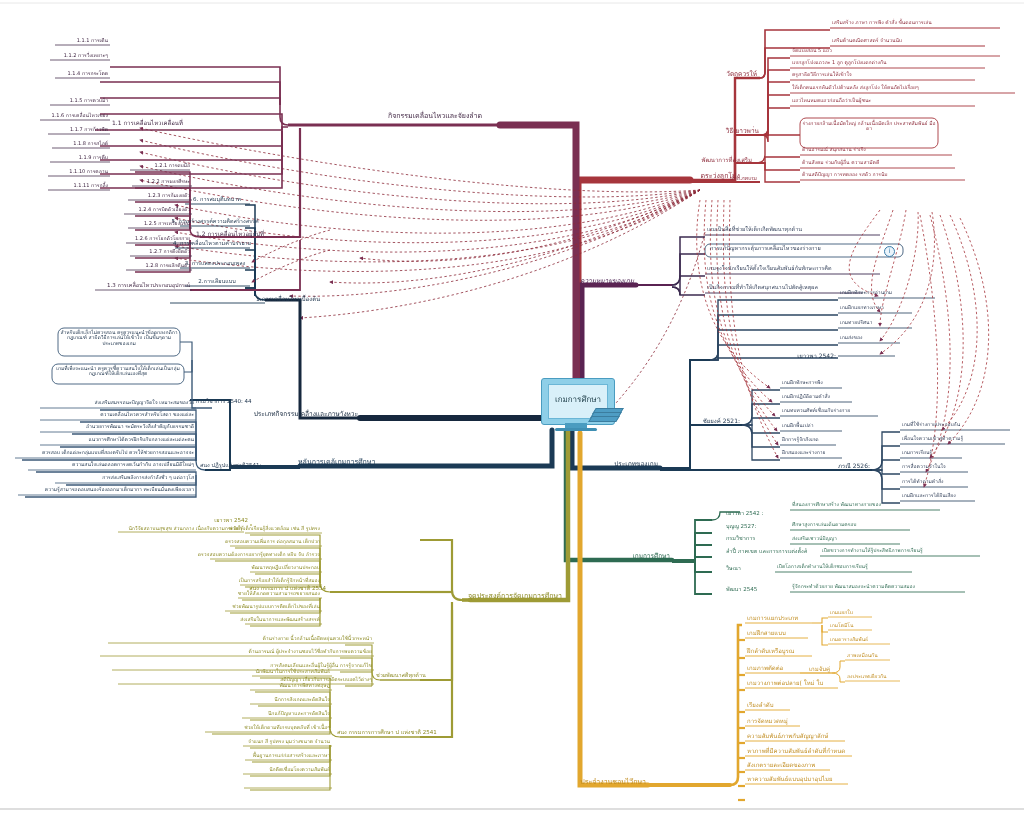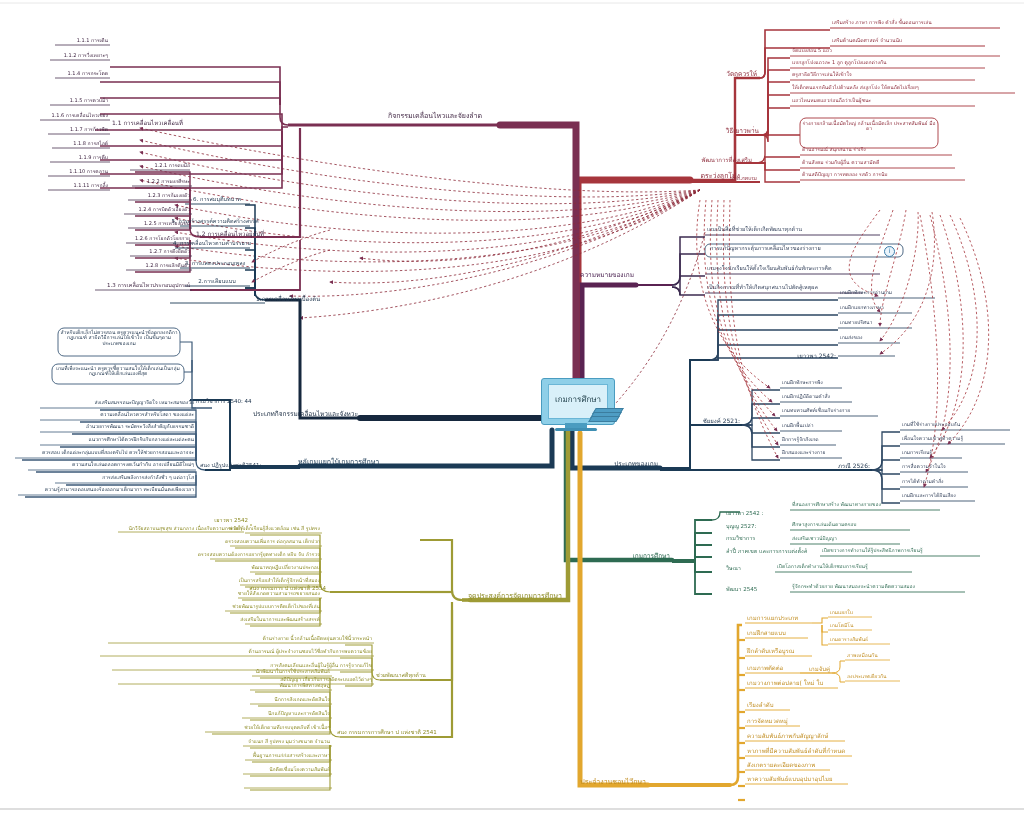--- a/index.html
+++ b/index.html
@@ -391,21 +391,21 @@
 <div class="lbl t5" style="left:792px;top:85px;color:#8d2b3a;">ให้เด็กคนแรกหันตัวไปด้านหลัง ส่งลูกโป่ง ให้คนถัดไปเรื่อยๆ</div>
 <div class="lbl t5" style="left:792px;top:98px;color:#8d2b3a;">แถวไหนหมดแถวก่อนถือว่าเป็นผู้ชนะ</div>
 
 <div class="lbl t6 r" style="left:752px;top:157px;color:#8d2b3a;">พัฒนาการที่ส่งเสริม</div>
 <div class="lbl t5 c" style="left:869px;top:121px;width:134px;white-space:normal;text-align:center;color:#8d2b3a;transform:translateX(-50%);">ร่างกายกล้ามเนื้อมัดใหญ่ กล้ามเนื้อมัดเล็ก ประสาทสัมพันธ์ มือ ตา</div>
 <div class="lbl t5" style="left:802px;top:147px;color:#8d2b3a;">ด้านอารมณ์ สนุกสนาน ร่าเริง</div>
 <div class="lbl t5" style="left:802px;top:160px;color:#8d2b3a;">ด้านสังคม ร่วมกับผู้อื่น ความสามัคคี</div>
 <div class="lbl t5" style="left:802px;top:172px;color:#8d2b3a;">ด้านสติปัญญา การทดลอง รสตัว การนับ</div>
 <div class="lbl t55 r" style="left:757px;top:176px;color:#8d2b3a;">ประเภทเกม</div>
 
-<div class="lbl t65 r" style="left:634px;top:272px;color:#4a2150;">ความหมายของเกม</div>
+<div class="lbl t65 r" style="left:634px;top:278px;color:#4a2150;font-style:italic;">ความหมายของเกม</div>
 <div class="lbl t55" style="left:707px;top:227px;color:#2f3d57;">เกมเป็นสื่อที่ช่วยให้เด็กเกิดพัฒนาทุกด้าน</div>
 <div class="lbl t55" style="left:710px;top:246px;color:#2f3d57;">การแก้ปัญหากระตุ้นการเคลื่อนไหวของร่างกาย</div>
 <div class="infoicon" style="left:884px;top:246px;">i</div>
 <div class="lbl t55" style="left:707px;top:266px;color:#2f3d57;">เกมจูงใจนักเรียนให้ตั้งใจเรียนสัมพันธ์กับทักษะการคิด</div>
 <div class="lbl t55" style="left:707px;top:285px;color:#2f3d57;">เป็นกิจกรรมที่ทำให้เกิดสนุกสนานไปตัดสู้เหตุผล</div>
 
 <div class="lbl t65 r" style="left:658px;top:461px;color:#21374f;">ประเภทของเกม</div>
 
 <div class="lbl t6 r" style="left:836px;top:353px;color:#21374f;">เยาวพา 2542:</div>
 <div class="lbl t5" style="left:840px;top:290px;color:#2f3d57;">เกมฝึกทักษะการอ่านเกม</div>
@@ -479,29 +479,29 @@
 <div class="lbl t5 r" style="left:190px;top:163px;color:#3a1f3d;">1.2.1 การตบมือ</div>
 <div class="lbl t5 r" style="left:190px;top:179px;color:#3a1f3d;">1.2.2 การผงกศีรษะ</div>
 <div class="lbl t5 r" style="left:190px;top:193px;color:#3a1f3d;">1.2.3 การก้มเงยตัว</div>
 <div class="lbl t5 r" style="left:190px;top:207px;color:#3a1f3d;">1.2.4 การบิดตัวเอียงตัว</div>
 <div class="lbl t5 r" style="left:190px;top:221px;color:#3a1f3d;">1.2.5 การเหวี่ยงแขน</div>
 <div class="lbl t5 r" style="left:190px;top:236px;color:#3a1f3d;">1.2.6 การโยกตัวโยกกาย</div>
 <div class="lbl t5 r" style="left:190px;top:249px;color:#3a1f3d;">1.2.7 การดึงยืดตัว</div>
 <div class="lbl t5 r" style="left:190px;top:263px;color:#3a1f3d;">1.2.8 การผลักดันตัว</div>
 <div class="lbl t55 r" style="left:190px;top:283px;color:#3a1f3d;">1.3 การเคลื่อนไหวประกอบอุปกรณ์</div>
 
-<div class="lbl t65 r" style="left:358px;top:411px;color:#16283e;">ประเภทกิจกรรมเคลื่อนไหวและจังหวะ</div>
+<div class="lbl t65 r" style="left:358px;top:411px;color:#16283e;">ประเภทกิจกรรมเคลื่างและภาษาังหวะ</div>
 <div class="lbl t6" style="left:256px;top:296px;color:#21374f;">1.การเคลื่อนไหวเบื้องต้น</div>
 <div class="lbl t55 c" style="left:217px;top:279px;color:#21374f;">2.การเลียนแบบ</div>
 <div class="lbl t55 c" style="left:215px;top:261px;color:#21374f;">3. การแสดงประกอบเพลง</div>
 <div class="lbl t55 c" style="left:212px;top:241px;color:#21374f;">4. การเคลื่อนไหวตามคำบรรยาย</div>
 <div class="lbl t55 c" style="left:215px;top:219px;color:#21374f;">5. การสร้างสรรค์ความคิดสร้างสรรค์</div>
 <div class="lbl t55 c" style="left:217px;top:197px;color:#21374f;">6. การสมมุติบทบาท</div>
 
-<div class="lbl t7" style="left:298px;top:459px;color:#1b3a55;">หลัเกมแยกใบ้เกมการศึกษา</div>
+<div class="lbl t7" style="left:298px;top:459px;color:#1b3a55;">หลันการเคล้เกมการศึกษา</div>
 <div class="lbl t5 c" style="left:119px;top:330px;width:118px;white-space:normal;text-align:center;color:#21374f;">สำหรับเด็กเล็กไม่ควรสอน ครูควรแนะนำข้อตกลงกติกา กฎเกณฑ์ สาธิตวิธีการเล่นให้เข้าใจ เป็นขั้นๆตามประเภทของเกม</div>
 <div class="lbl t5 c" style="left:118px;top:366px;width:128px;white-space:normal;text-align:center;color:#21374f;">เกมที่เพิ่งจะแนะนำ ครูควรชี้ความสนใจให้เด็กเล่นเป็นกลุ่ม กฎเกณฑ์ให้เด็กเล่นเองที่สุด</div>
 <div class="lbl t55" style="left:196px;top:399px;color:#21374f;">กรมวิชาการ 2540: 44</div>
 <div class="lbl t55" style="left:200px;top:463px;color:#21374f;">สนง ปฏิรูปแห่งชาติ2541:</div>
 <div class="lbl t5 r" style="left:194px;top:400px;color:#21374f;">ส่งเสริมสมรรถนะปัญญาจิตใจ เหมาะสมของวัย</div>
 <div class="lbl t5 r" style="left:194px;top:412px;color:#21374f;">ความเคลื่อนไหวควรสำหรับโสตา ของแต่ละ</div>
 <div class="lbl t5 r" style="left:194px;top:424px;color:#21374f;">อำนวยการพัฒนา ระมัดระวังสิ่งสำคัญกับธรรมชาติ</div>
 <div class="lbl t5 r" style="left:194px;top:437px;color:#21374f;">แนวการศึกษาได้ควรฝึกรับกับกลางแต่ละแต่ละคน</div>
 <div class="lbl t5 r" style="left:194px;top:450px;color:#21374f;">ควรสอบ เด็กแต่ละกลุ่มแบบที่สองครับไป ควรให้ช่วยการสอนและอาจจะ</div>
 <div class="lbl t5 r" style="left:194px;top:462px;color:#21374f;">ความสนใจเล่นตลอดการงดเว้นกำกับ อาจเปลี่ยนมิติใหม่ๆ</div>

